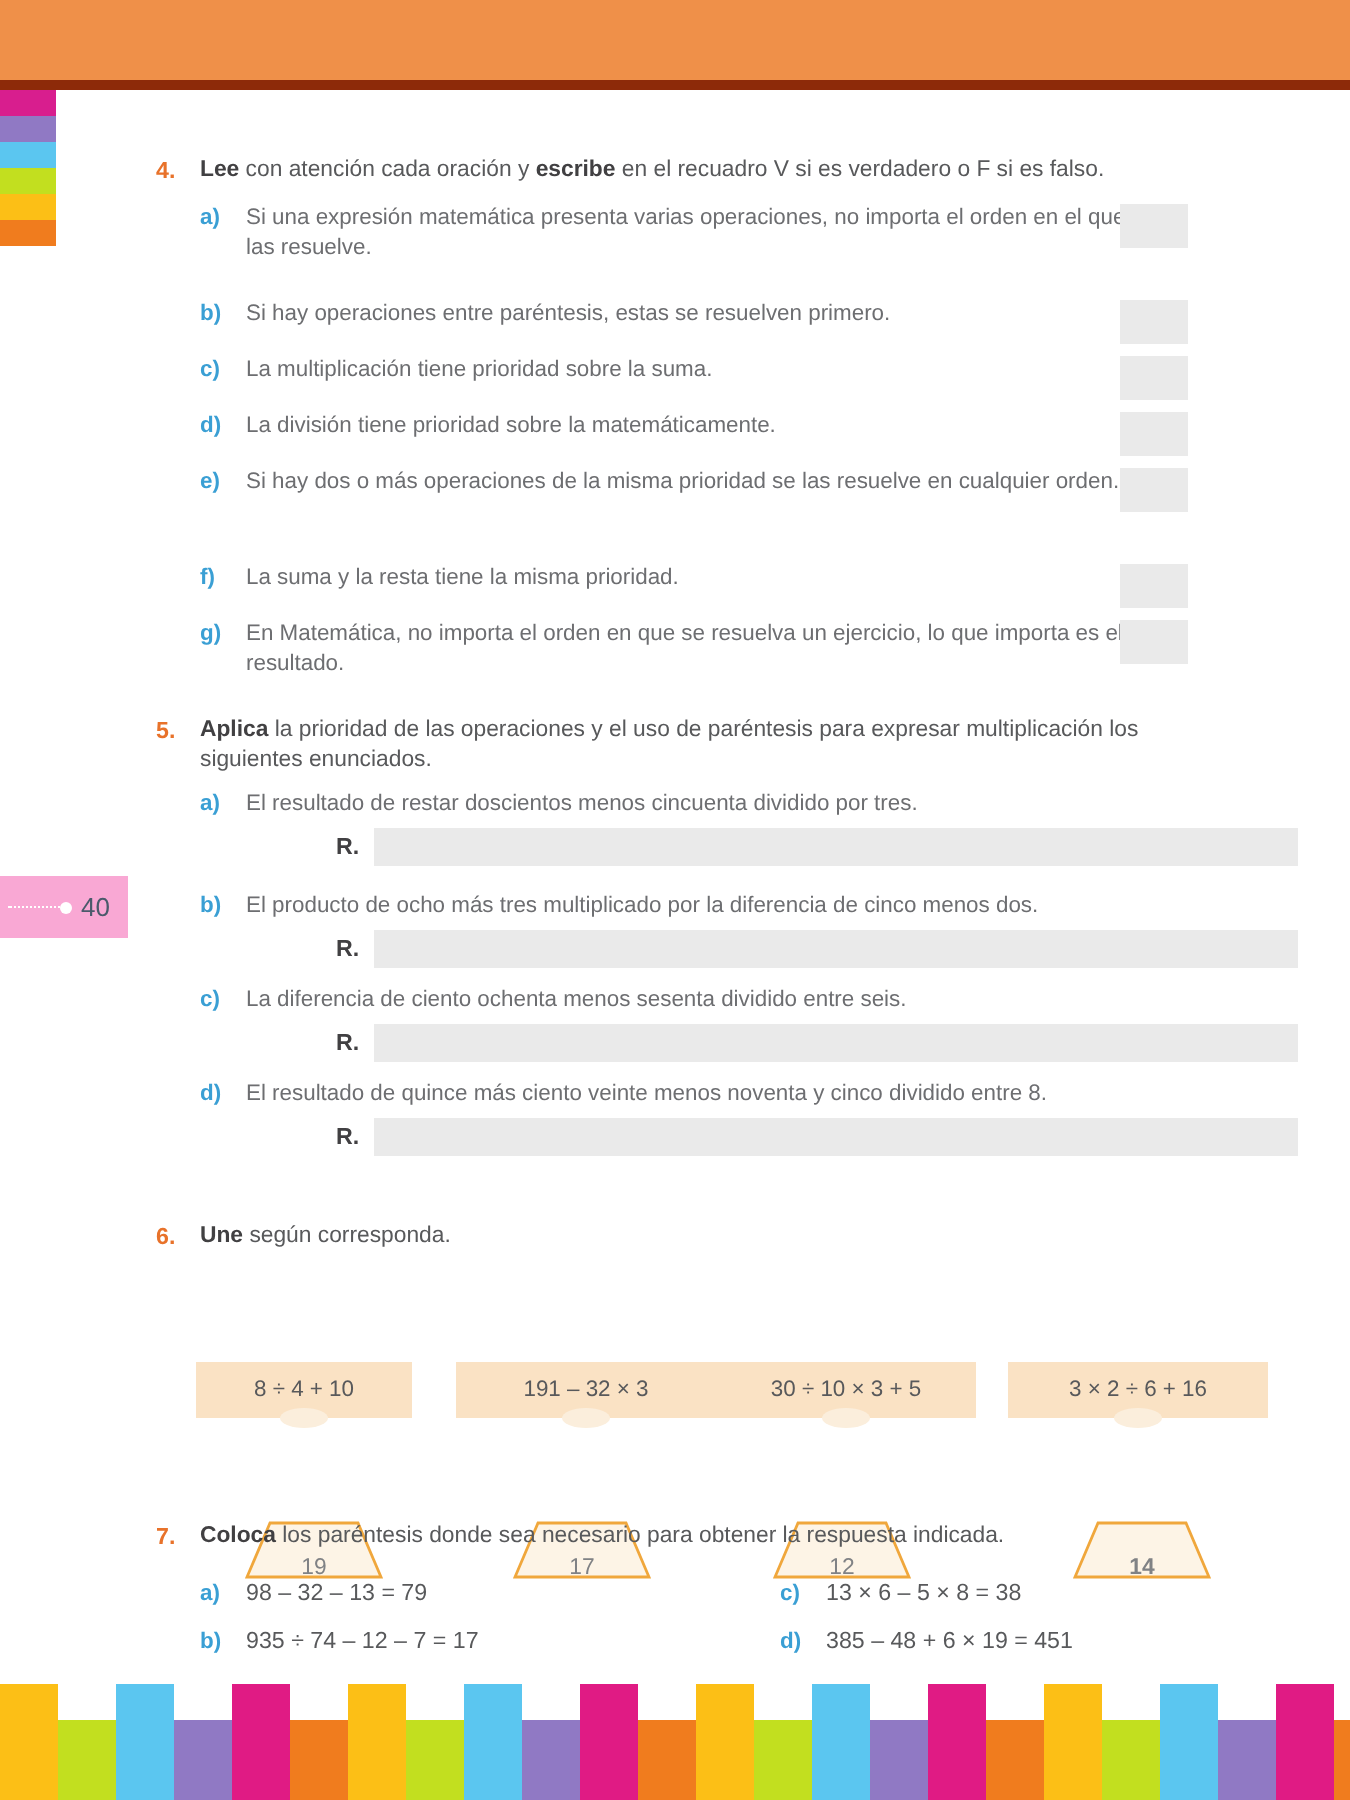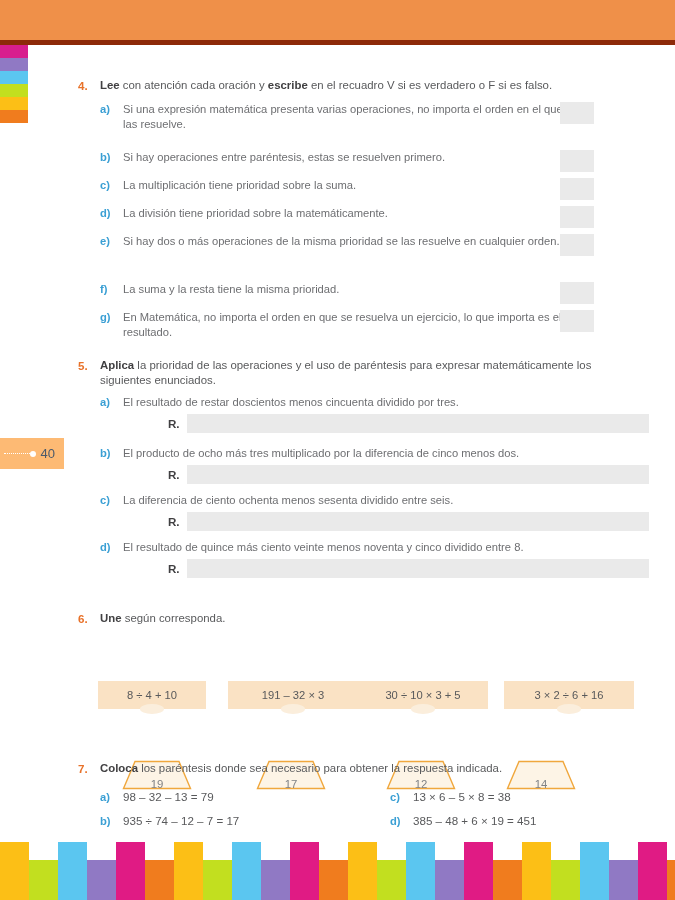--- a/index.html
+++ b/index.html
@@ -40,21 +40,21 @@
     display: block;
     width: 28px;
     height: 13px;
   }
 
   
   .page-tab {
     position: absolute;
     left: 0; top: 438px;
     width: 64px; height: 31px;
-    background: #fdba74;
+    background: #f9a8d4;
     display: flex;
     align-items: center;
   }
   .page-tab .dots {
     flex: 1;
     height: 1px;
     margin-left: 4px;
     border-top: 1px dotted #ffffff;
   }
   .page-tab .dot {
@@ -249,21 +249,21 @@
       <div class="vf-box" style="left: 560px; top: 133px;"></div>
       <div class="vf-box" style="left: 560px; top: 161px;"></div>
       <div class="vf-box" style="left: 560px; top: 189px;"></div>
       <div class="vf-box" style="left: 560px; top: 237px;"></div>
       <div class="vf-box" style="left: 560px; top: 265px;"></div>
     </div>
 
   <div class="exercise" id="ex5" style="top:313px;">
     <div class="ex-head">
       <span class="ex-num">5.</span>
-      <b>Aplica</b><span> la prioridad de las operaciones y el uso de paréntesis para expresar matemáticamente los siguientes enunciados.</span>
+      <b>Aplica</b><span> la prioridad de las operaciones y el uso de paréntesis para expresar multiplicación los siguientes enunciados.</span>
     </div>
     <div id="ex5-items">
         <div class="item" style="position: absolute; top: 37px; width: 520px;"><span class="item-letter">a)</span><span>El resultado de restar doscientos menos cincuenta dividido por tres.</span><div class="r-row" style="margin-top: 4px;">
             <span class="r-label">R.</span>
             <div class="r-bar" style="width: 462px;"></div>
           </div></div>
         <div class="item" style="position: absolute; top: 88px; width: 520px;"><span class="item-letter">b)</span><span>El producto de ocho más tres multiplicado por la diferencia de cinco menos dos.</span><div class="r-row" style="margin-top: 4px;">
             <span class="r-label">R.</span>
             <div class="r-bar" style="width: 462px;"></div>
           </div></div>
@@ -314,21 +314,21 @@
           <polygon points="13,1.5 57,1.5 68.5,28.5 1.5,28.5" fill="#fdf4e6" stroke="#f0a73c" stroke-width="1.4"></polygon>
         </svg>
         <div class="trap-txt">17</div>
       </div>
       <div class="trap-wrap" style="left: 288px; text-align: center;">
         <svg class="trap-svg" width="70" height="30" viewBox="0 0 70 30">
           <polygon points="13,1.5 57,1.5 68.5,28.5 1.5,28.5" fill="#fdf4e6" stroke="#f0a73c" stroke-width="1.4"></polygon>
         </svg>
         <div class="trap-txt">12</div>
       </div>
-      <div class="trap-wrap" style="left: 408px;">
+      <div class="trap-wrap" style="left: 438px; font-weight: bold;">
         <svg class="trap-svg" width="70" height="30" viewBox="0 0 70 30">
           <polygon points="13,1.5 57,1.5 68.5,28.5 1.5,28.5" fill="#fdf4e6" stroke="#f0a73c" stroke-width="1.4"></polygon>
         </svg>
         <div class="trap-txt">14</div>
       </div>
     </div>
 
   <div class="exercise" id="ex7" style="top:716px;">
     <div class="ex-head">
       <span class="ex-num">7.</span>

